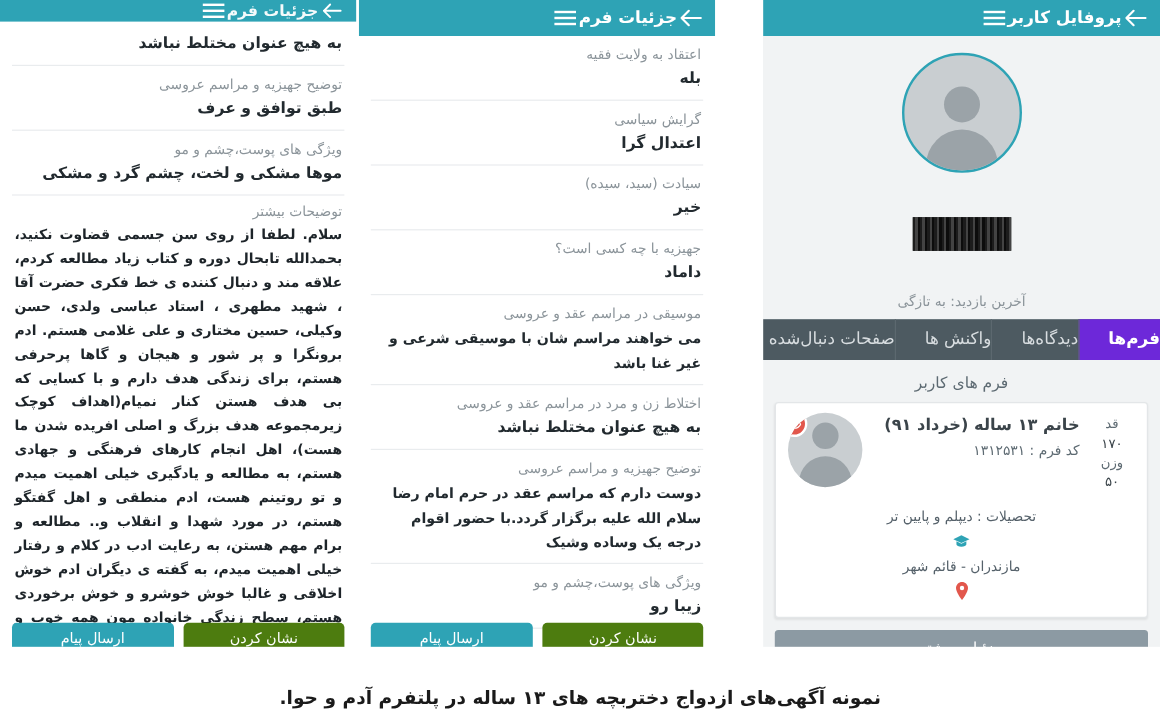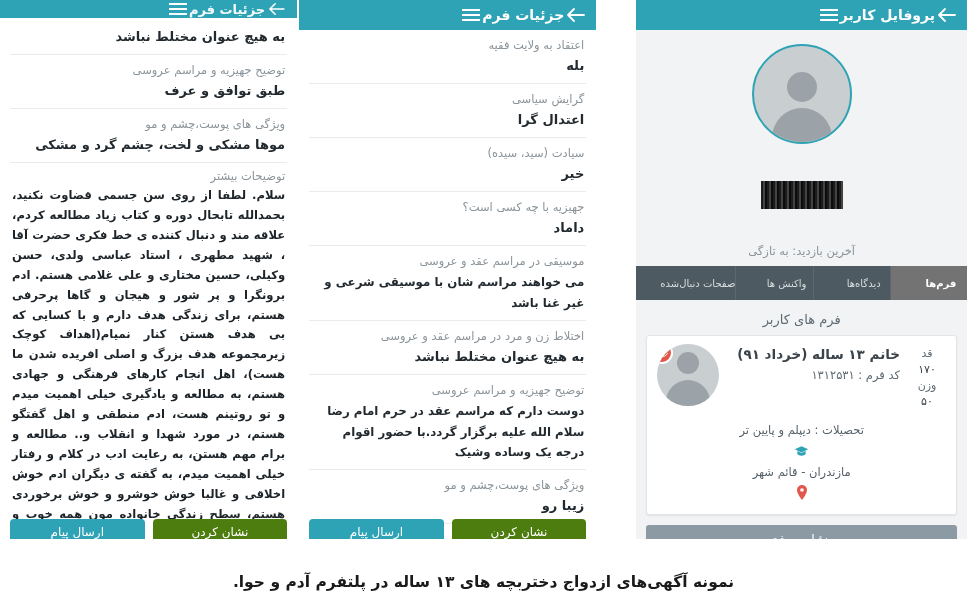--- a/index.html
+++ b/index.html
@@ -109,28 +109,28 @@
   .tabs {
     display: flex;
     background: #4d5a61;
     height: 34px;
     align-items: stretch;
   }
   .tab {
     flex: 1;
     display: flex; align-items: center; justify-content: center;
     color: #d8dde0;
-    font-size: 10px;
+    font-size: 14px;
     border-left: 1px solid #5c686f;
     white-space: nowrap;
     padding-left: 24px;
   }
   .tab:last-child { border-left: none; }
   .tab.active {
-    background: #737373;
+    background: #6d28d9;
     color: #ffffff;
     font-weight: bold;
   }
 
   .section-title {
     text-align: center;
     font-size: 13px;
     color: #5d6a72;
     padding: 12px 0 8px;
     direction: rtl;

